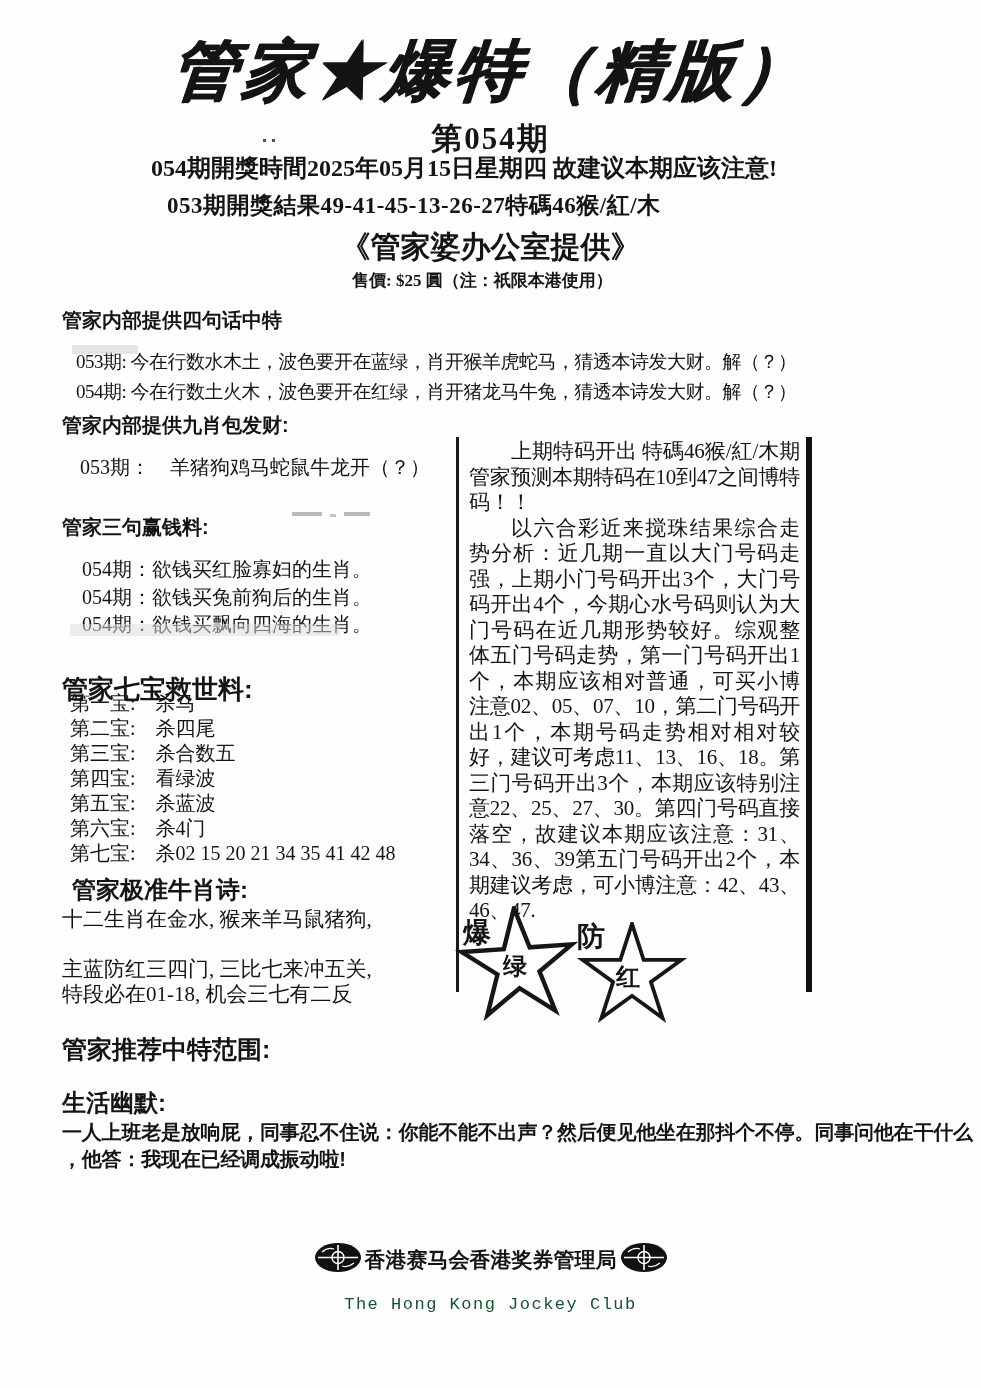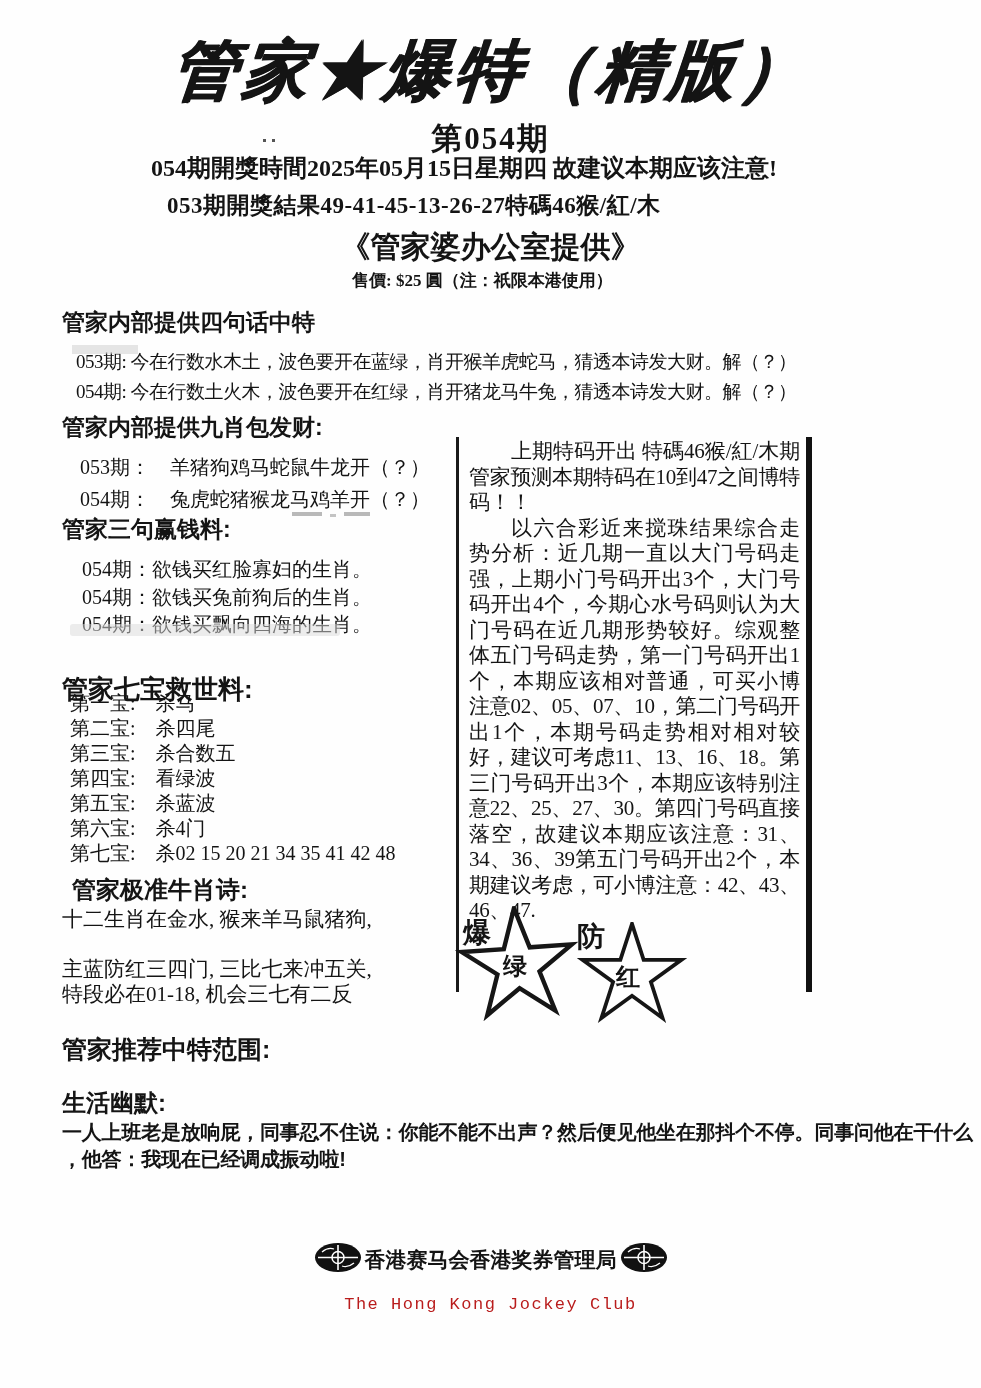--- a/index.html
+++ b/index.html
@@ -11,21 +11,21 @@
   #title{top:26px;left:0;width:100%;text-align:center;font-size:66px;font-weight:900;
          font-style:italic;letter-spacing:5px;transform:skewX(-5deg);
          text-shadow:1.5px 0 currentColor,0 1px currentColor;}
   #issue{top:118px;left:0;width:100%;text-align:center;font-size:31px;font-weight:bold;letter-spacing:2px;}
   #drawTime{top:152px;left:151px;font-size:24px;font-weight:bold;}
   #lastResult{top:190px;left:167px;font-size:23px;font-weight:bold;letter-spacing:.5px;}
   #provider{top:227px;left:0;width:100%;text-align:center;font-size:30px;font-weight:bold;}
   #price{top:269px;left:352px;font-size:17px;font-weight:bold;}
 
   
-  .sec-h{font-size:23px;font-weight:bold;font-family:"Liberation Sans","DejaVu Sans",sans-serif;}
+  .sec-h{font-size:20px;font-weight:bold;font-family:"Liberation Sans","DejaVu Sans",sans-serif;}
   #h-four{top:307px;left:62px;}
   #h-nine{top:399px;left:62px;margin-top:13px;}
   #h-three{top:514px;left:62px;}
   #h-seven{top:672px;left:62px;font-size:26px;}
   #h-poem{top:874px;left:72px;font-size:24px;}
   #h-recommend{top:1033px;left:62px;font-size:25px;}
   #h-humor{top:1087px;left:62px;font-size:24px;}
 
   
   .four-line{left:76px;font-size:19px;letter-spacing:-0.5px;}
@@ -58,21 +58,21 @@
   #lbl-lv{top:950px;left:503px;}
   #lbl-hong{top:961px;left:616px;}
 
   
   #numbers{top:1062px;left:62px;font-size:21px;font-weight:bold;word-spacing:7px;}
   #joke{top:1119px;left:62px;width:915px;white-space:normal;font-size:20px;font-weight:bold;
         line-height:27px;letter-spacing:-0.2px;line-break:anywhere;
         font-family:"Liberation Sans","DejaVu Sans",sans-serif;}
   #footer-row{top:1242px;left:0;width:100%;display:flex;justify-content:center;align-items:center;gap:3px;}
   #club-cn{font-size:21px;font-weight:bold;font-family:"Liberation Sans","DejaVu Sans",sans-serif;}
-  #club-en{top:1295px;left:0;width:100%;text-align:center;font-size:17px;letter-spacing:1.5px;color:#b91c1c;
+  #club-en{top:1295px;left:0;width:100%;text-align:center;font-size:17px;letter-spacing:1.5px;color:#14532d;
            font-family:"Liberation Mono","DejaVu Sans Mono",monospace;}
 
   
   .art{position:absolute;}
   #art-dots{top:139px;left:263px;width:3px;height:3px;background:#555;box-shadow:9px 0 #555;}
   #art-1{top:345px;left:72px;width:66px;height:9px;background:#cfcfcf;opacity:.55;}
   #art-2a{top:512px;left:292px;width:30px;height:4px;background:#b9b9b9;}
   #art-2b{top:514px;left:330px;width:6px;height:3px;background:#c4c4c4;}
   #art-2c{top:512px;left:344px;width:26px;height:4px;background:#b9b9b9;}
   #art-3{top:624px;left:70px;width:270px;height:12px;background:#dadada;opacity:.5;border-radius:3px;}
@@ -88,21 +88,20 @@
   <div class="abs" id="lastResult">053期開獎結果49-41-45-13-26-27特碼46猴/紅/木</div>
   <div class="abs" id="provider">《管家婆办公室提供》</div>
   <div class="abs" id="price">售價: $25 圓（注：祇限本港使用）</div>
 
   <div class="abs sec-h" id="h-four">管家内部提供四句话中特</div>
   <div class="abs four-line" id="four-0">053期: 今在行数水木土，波色要开在蓝绿，肖开猴羊虎蛇马，猜透本诗发大财。解（？）</div>
   <div class="abs four-line" id="four-1">054期: 今在行数土火木，波色要开在红绿，肖开猪龙马牛兔，猜透本诗发大财。解（？）</div>
 
   <div class="abs sec-h" id="h-nine">管家内部提供九肖包发财:</div>
   <div class="abs nine-line" id="nine-0">053期：　羊猪狗鸡马蛇鼠牛龙开（？）</div>
-  <div class="abs nine-line" id="nine-1">054期：　兔虎蛇猪猴龙马鸡羊开（？）</div>
 
   <div class="abs sec-h" id="h-three">管家三句赢钱料:</div>
   <div class="abs three-line" id="three-0">054期：欲钱买红脸寡妇的生肖。</div>
   <div class="abs three-line" id="three-1">054期：欲钱买兔前狗后的生肖。</div>
   <div class="abs three-line" id="three-2">054期：欲钱买飘向四海的生肖。</div>
 
   <div class="abs sec-h" id="h-seven">管家七宝救世料:</div>
   <div class="abs seven-line" id="seven-0">第一宝:　杀马</div>
   <div class="abs seven-line" id="seven-1">第二宝:　杀四尾</div>
   <div class="abs seven-line" id="seven-2">第三宝:　杀合数五</div>

